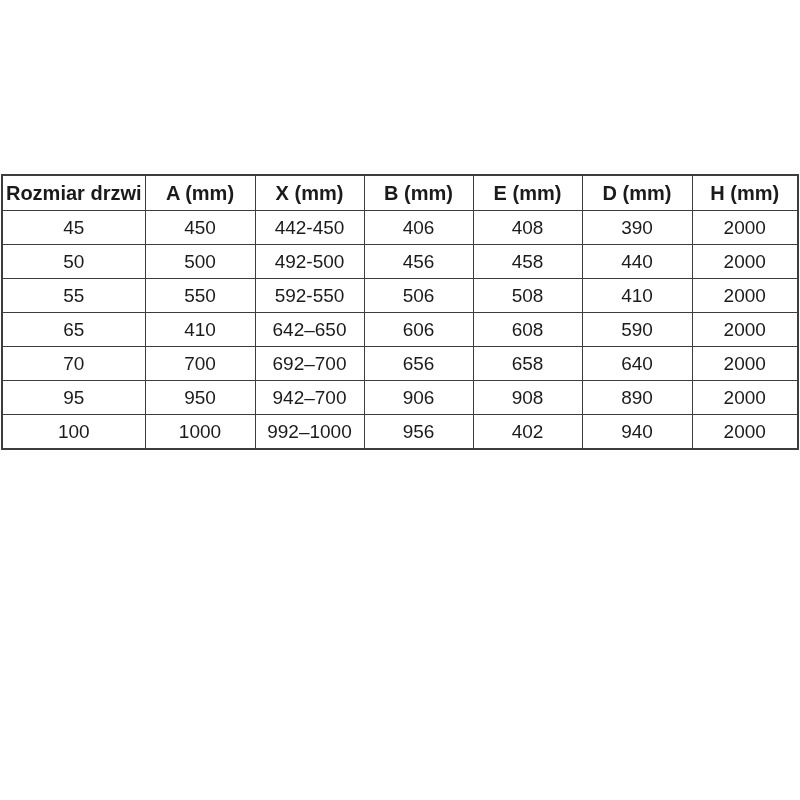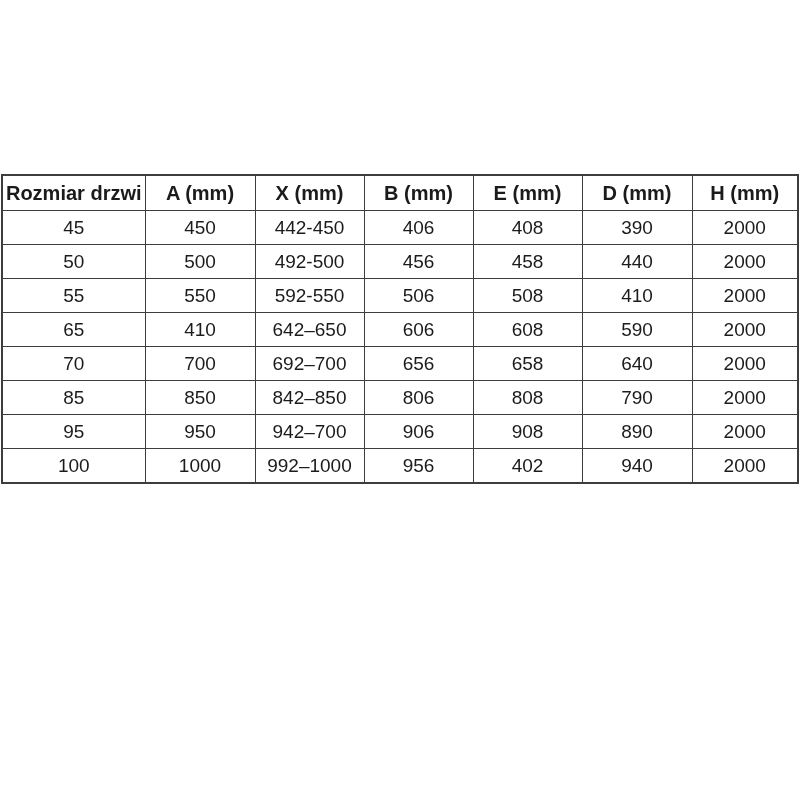--- a/index.html
+++ b/index.html
@@ -123,29 +123,20 @@
       <tr>
         <td>70</td>
         <td>700</td>
         <td>692–700</td>
         <td>656</td>
         <td>658</td>
         <td>640</td>
         <td>2000</td>
       </tr>
       <tr>
-        <td>85</td>
-        <td>850</td>
-        <td>842–850</td>
-        <td>806</td>
-        <td>808</td>
-        <td>790</td>
-        <td>2000</td>
-      </tr>
-      <tr>
         <td>95</td>
         <td>950</td>
         <td>942–700</td>
         <td>906</td>
         <td>908</td>
         <td>890</td>
         <td>2000</td>
       </tr>
       <tr>
         <td>100</td>

